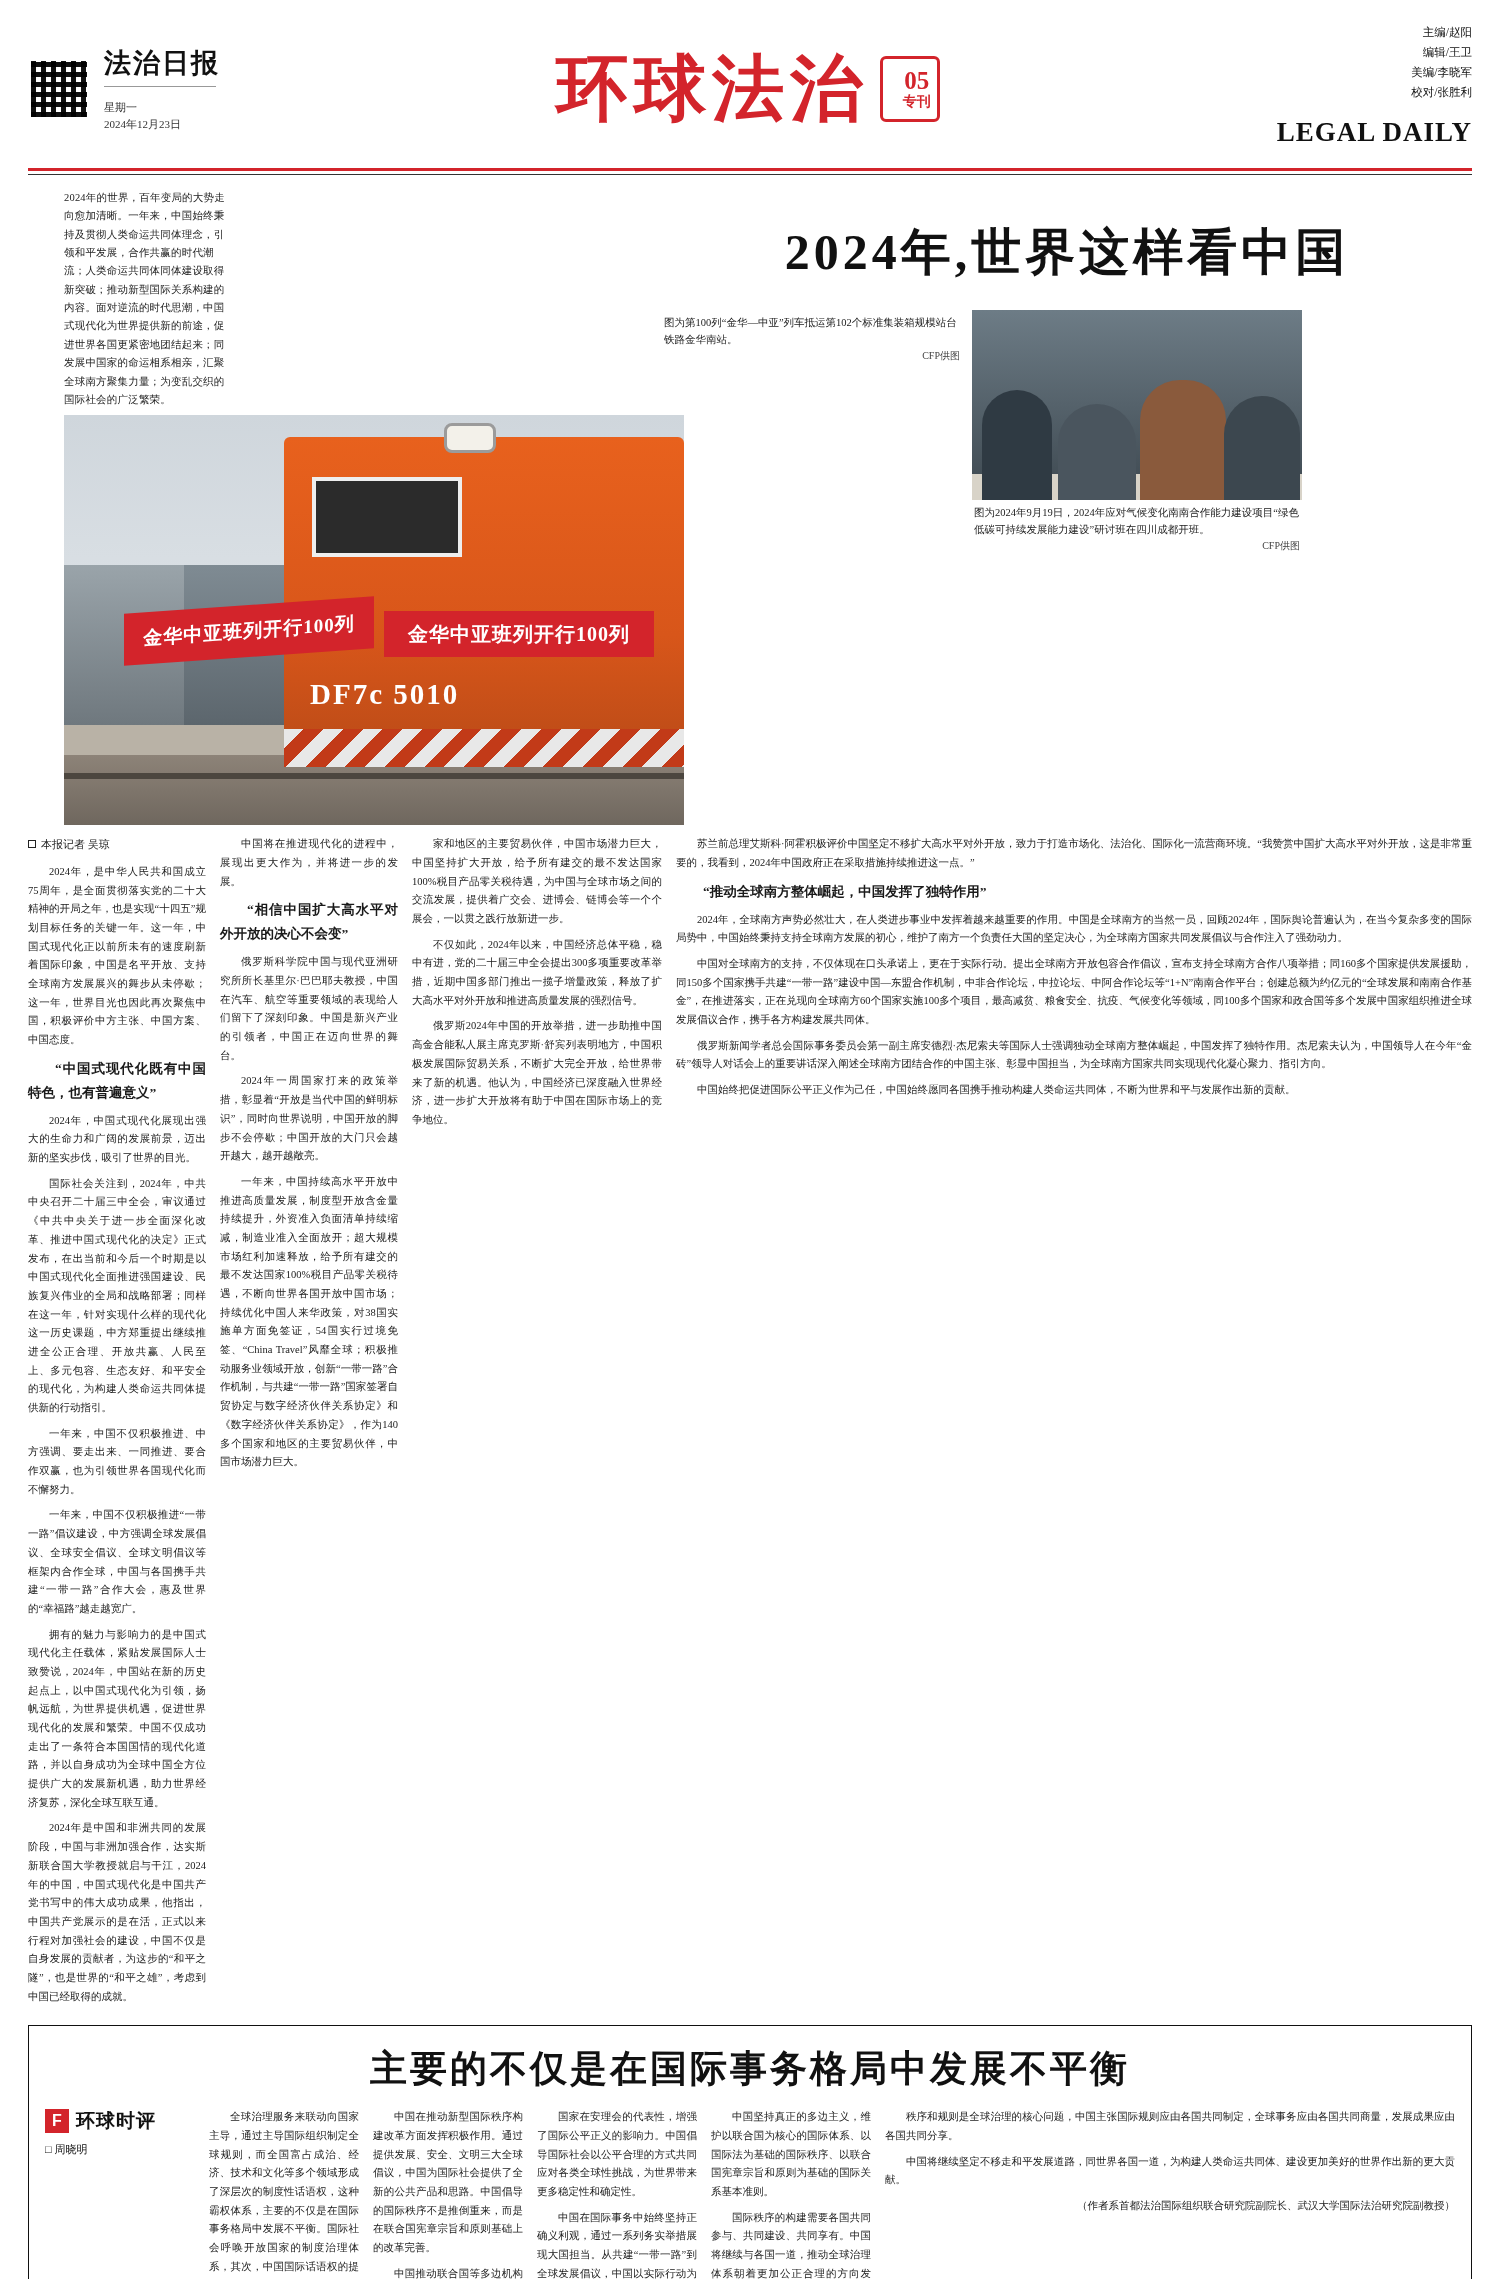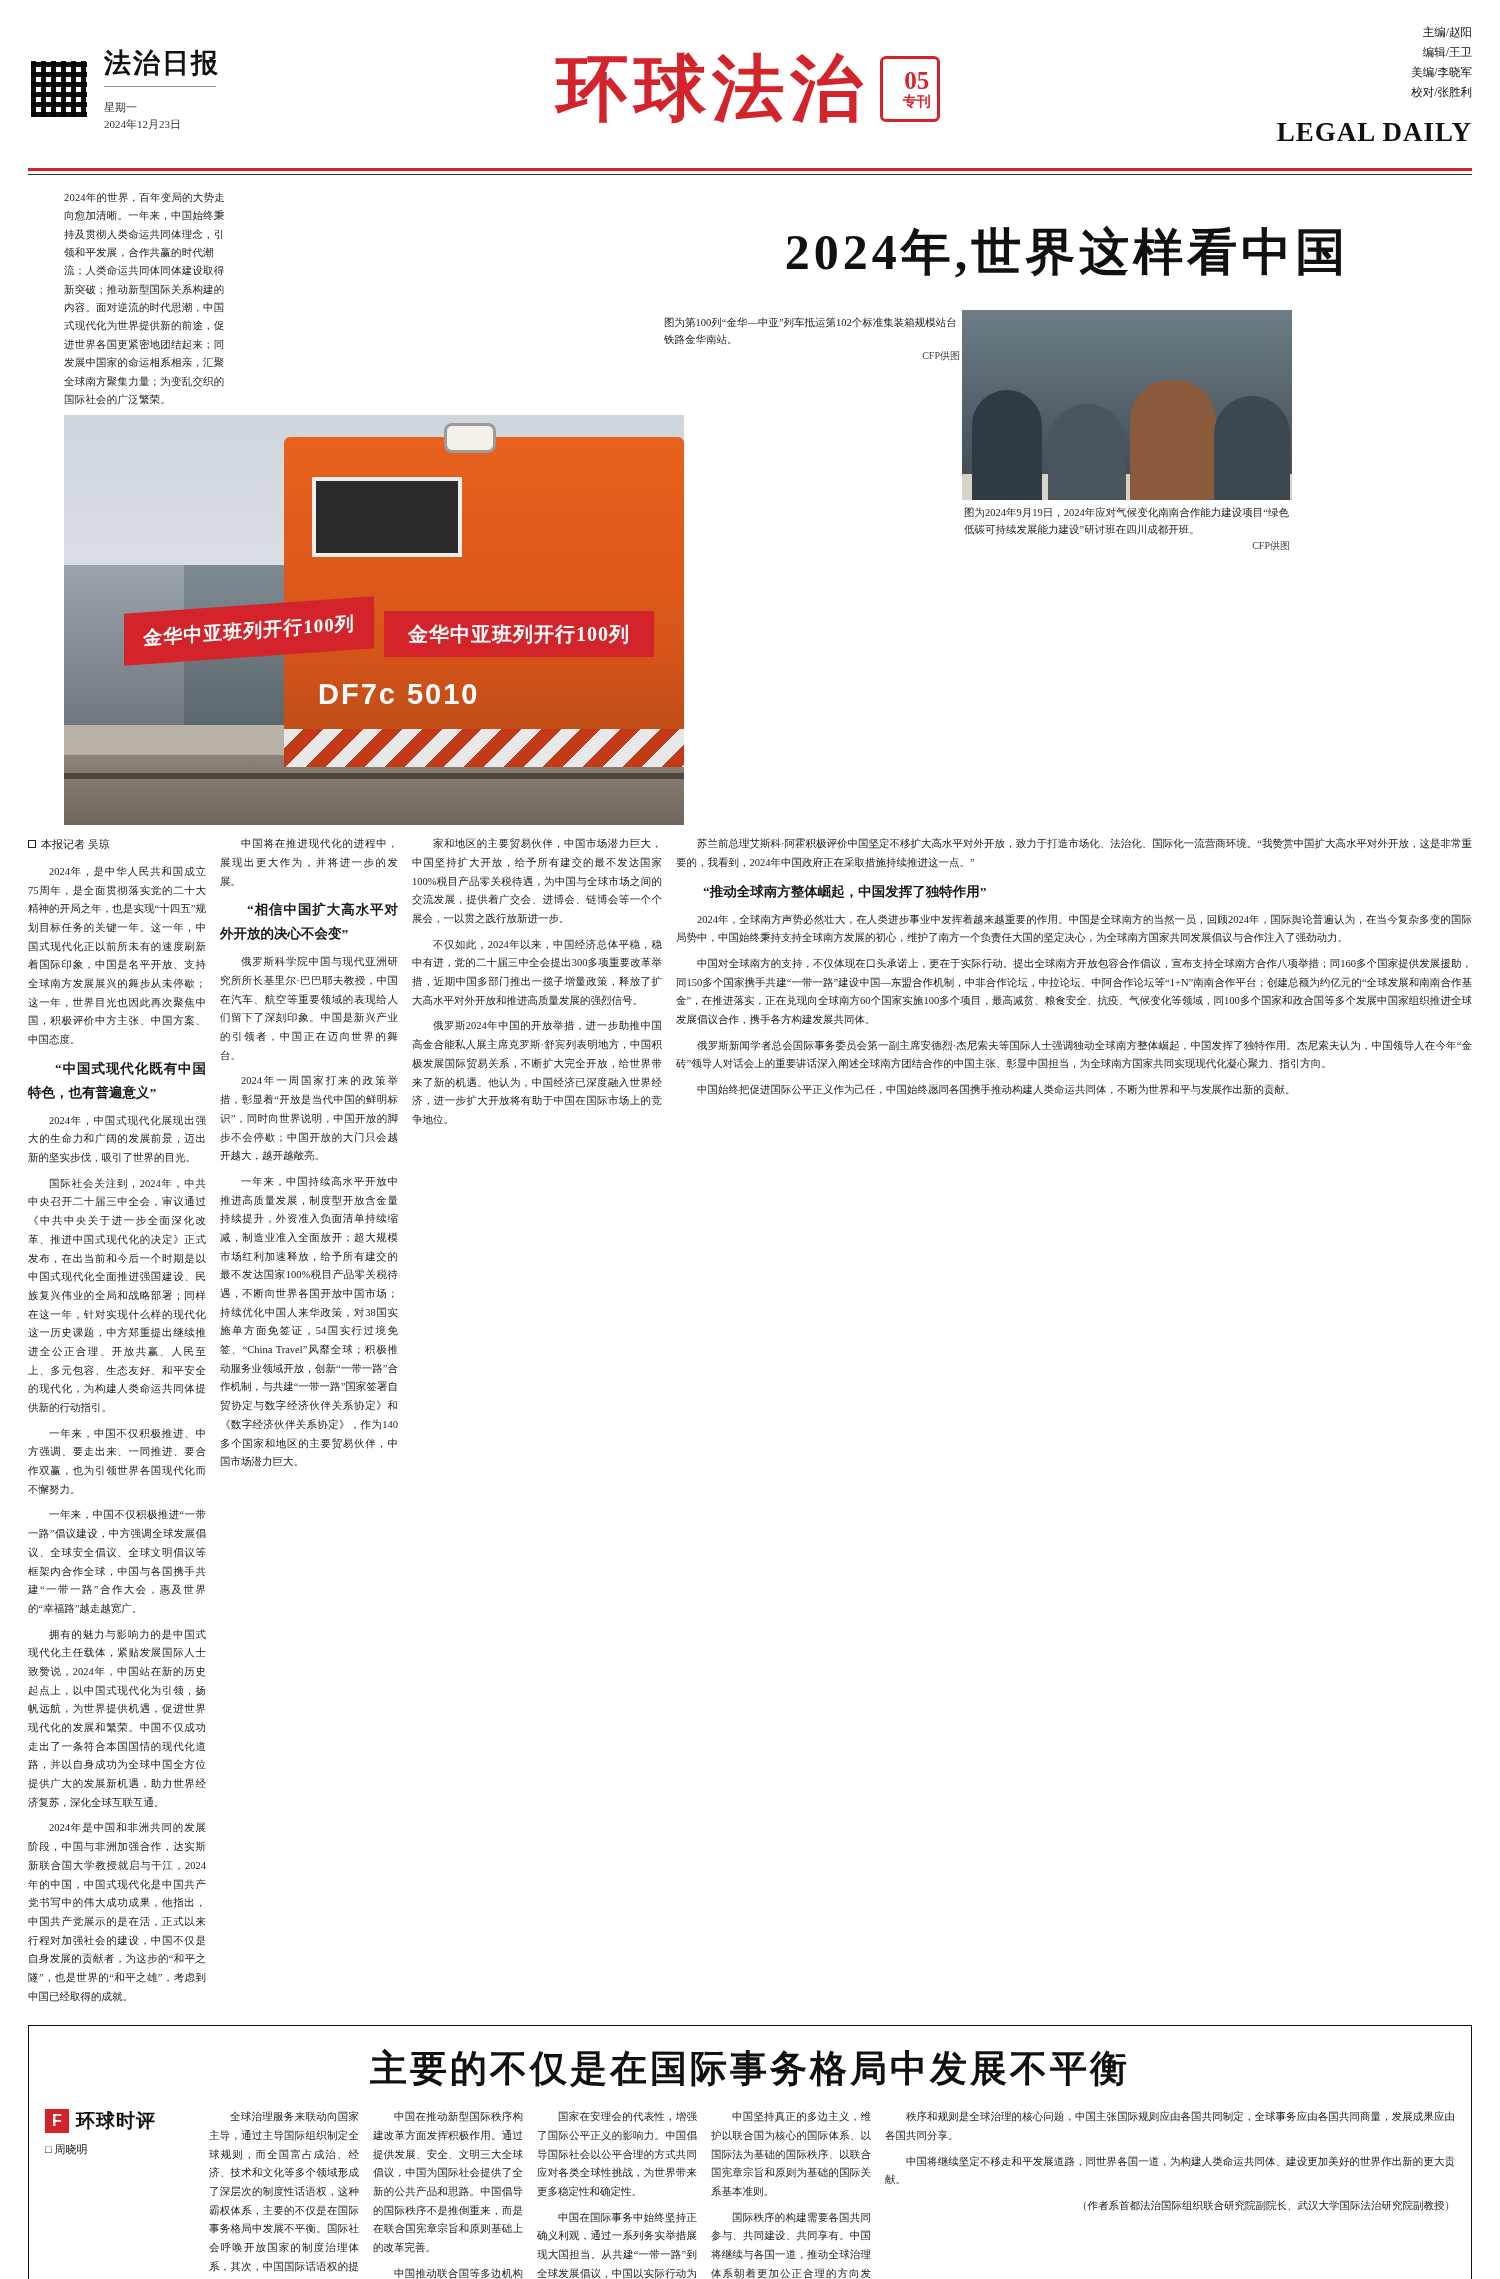--- a/index.html
+++ b/index.html
@@ -61,21 +61,21 @@
     position:absolute; right:0; top:22px; width:400px; height:330px;
     background:linear-gradient(180deg,#e8611d 0%,#d8561a 60%,#b84a17 100%);
     border-radius:6px 6px 0 0;
   }
   .loco:after{
     content:""; position:absolute; left:0; bottom:0; width:100%; height:38px;
     background:repeating-linear-gradient(135deg,#e8e8e8 0 14px,#c23a18 14px 28px);
   }
   .loco .cabwin{ position:absolute; top:40px; left:28px; width:150px; height:80px; background:#2b2b2b; border:4px solid #eee;}
   .loco .lamp{ position:absolute; top:-14px; left:160px; width:52px; height:30px; background:#f3f1ea; border-radius:8px; border:3px solid #9b9b9b;}
-  .loco .dfc{ position:absolute; bottom:56px; left:34px; color:#fff; font-size:29px; font-weight:bold; font-family:Liberation Sans, sans-serif; letter-spacing:2px;}
+  .loco .dfc{ position:absolute; bottom:56px; left:26px; color:#fff; font-size:29px; font-weight:bold; font-family:Liberation Serif, serif; letter-spacing:2px;}
   .cars { position:absolute; left:0; top:150px; width:300px; height:160px; background:linear-gradient(180deg,#7f8b93,#5c666d); }
   .cars:before{content:"";position:absolute;left:0;top:0;width:120px;height:100%;background:linear-gradient(180deg,#9aa4aa,#6f787e);}
   .banner-red {
     position:absolute; left:60px; top:190px; width:250px; height:52px;
     background:#d3242b; color:#fff; transform:skewY(-4deg);
     display:flex; align-items:center; justify-content:center;
     font-size:19px; font-weight:bold; letter-spacing:1px;
   }
   .banner-red2 {
     position:absolute; left:320px; top:196px; width:270px; height:46px;
@@ -85,21 +85,21 @@
   }
   .rails { position:absolute; left:0; bottom:0; width:100%; height:70px; background:linear-gradient(#8d8378,#6f675e); }
   .rails:before{content:"";position:absolute;left:0;top:18px;width:100%;height:6px;background:#4c463f;}
   .ground { position:absolute; left:0; bottom:70px; width:100%; height:40px; background:#b9b2a6;}
 
   .feat-right { flex:1; }
   .headline {
     font-size:50px; font-weight:bold; color:#111; letter-spacing:4px;
     text-align:center; padding:34px 0 24px 0; font-family:"Liberation Serif", serif;
   }
-  .sub-photos { display:flex; }
+  .sub-photos { display:flex; gap:10px; }
   .photo-conf {
     width:330px; height:190px; position:relative; overflow:hidden;
     background:linear-gradient(180deg,#6d7c86,#3d4850);
   }
   .photo-conf .person { position:absolute; bottom:0; border-radius:40px 40px 0 0; }
   .photo-conf .p1 { left:10px; width:70px; height:110px; background:#2f3a43; }
   .photo-conf .p2 { left:86px; width:78px; height:96px; background:#4a555e; }
   .photo-conf .p3 { left:168px; width:86px; height:120px; background:#8a5a3c; }
   .photo-conf .p4 { left:252px; width:76px; height:104px; background:#3c474f; }
   .photo-conf .tablebar{position:absolute;bottom:0;left:0;width:100%;height:26px;background:#d8d3c8;}

